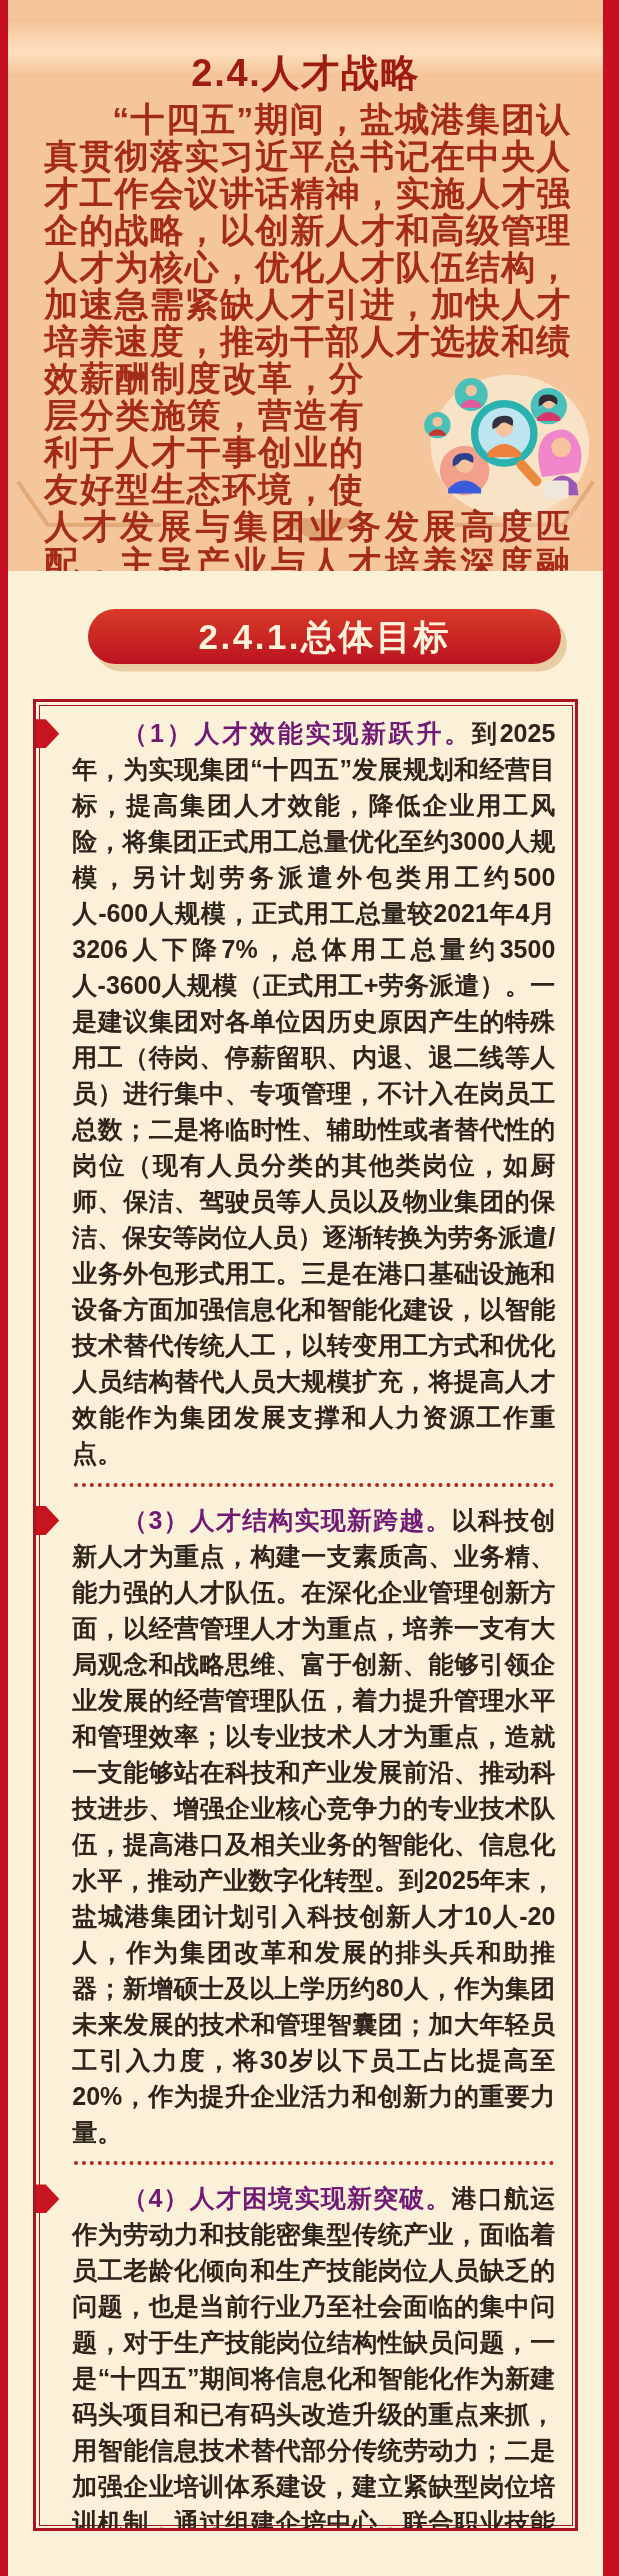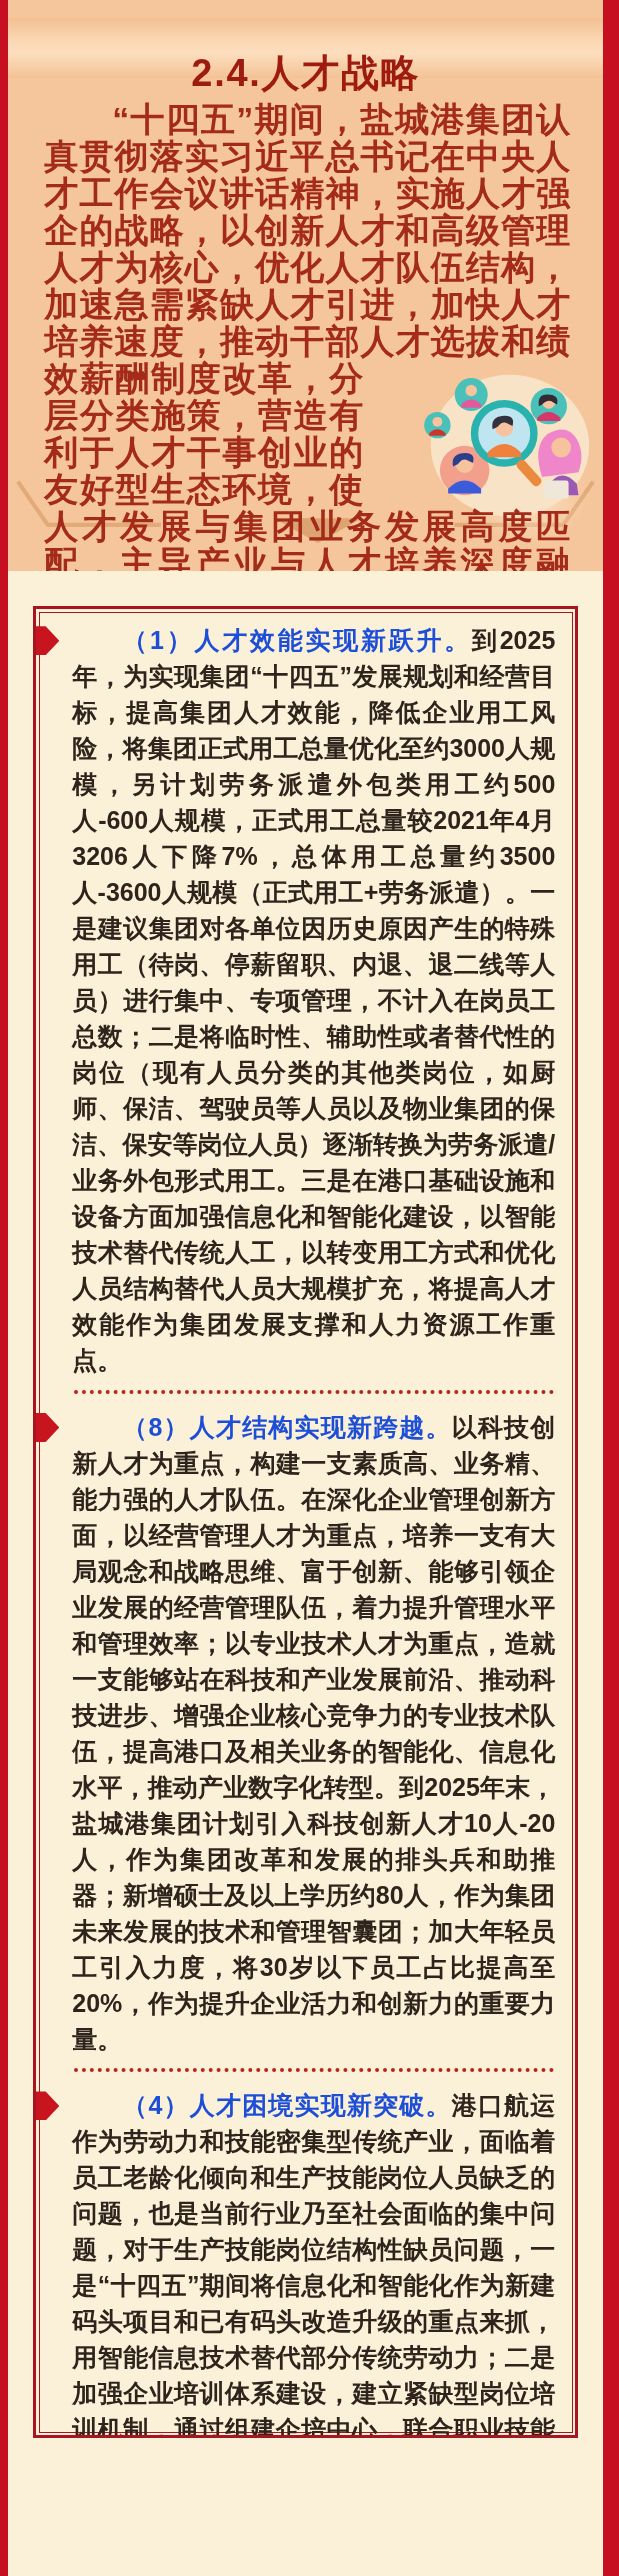--- a/index.html
+++ b/index.html
@@ -61,21 +61,21 @@
     border:3.3px solid #a8141f;box-sizing:border-box;
     padding:13.2px 20px 0 36px;overflow:hidden;
   }
   .goal-box::before{ 
     content:"";position:absolute;inset:2.5px;border:1.7px solid #a8141f;pointer-events:none;
   }
   .para{
     position:relative;margin:0;font-size:25px;line-height:36px;font-weight:bold;
     color:#2f241c;text-align:justify;text-indent:2em;
   }
-  .para .lead{color:#1d4ed8;}
+  .para .lead{color:#701a75;}
   .marker{
     position:absolute;left:-44px;top:4.1px;width:31px;height:29px;background:#c8141f;
     -webkit-clip-path:polygon(0 0,56% 0,100% 50%,56% 100%,0 100%);
     clip-path:polygon(0 0,56% 0,100% 50%,56% 100%,0 100%);
   }
   .dotted-sep{
     border:0;border-top:4.1px dotted #b5261f;height:0;
     margin:11.6px 1.7px 15px 1.7px;
   }
 </style>
@@ -129,33 +129,36 @@
 
     <div class="intro-wrap">
       <div class="push-spacer"></div>
       <div class="side-spacer"></div>
       <p>“十四五”期间，盐城港集团认真贯彻落实习近平总书记在中央人才工作会议讲话精神，实施人才强企的战略，以创新人才和高级管理人才为核心，优化人才队伍结构，加速急需紧缺人才引进，加快人才培养速度，推动干部人才选拔和绩效薪酬制度改革，分层分类施策，营造有利于人才干事创业的友好型生态环境，使人才发展与集团业务发展高度匹配，主导产业与人才培养深度融合，形成人才促发展、发展兴人才的良好局面。“十四五”期间盐城港集团人才总体目标规划如下：</p>
     </div>
   </section>
 
   <section class="sec-main">
 
+    <div class="pill">
+      <span class="pill-label">2.4.1.总体目标</span>
+    </div>
 
     <div class="goal-box">
 
       <p class="para">
         <span class="marker"></span>
         <span class="lead">（1）人才效能实现新跃升。</span><span>到2025年，为实现集团“十四五”发展规划和经营目标，提高集团人才效能，降低企业用工风险，将集团正式用工总量优化至约3000人规模，另计划劳务派遣外包类用工约500人-600人规模，正式用工总量较2021年4月3206人下降7%，总体用工总量约3500人-3600人规模（正式用工+劳务派遣）。一是建议集团对各单位因历史原因产生的特殊用工（待岗、停薪留职、内退、退二线等人员）进行集中、专项管理，不计入在岗员工总数；二是将临时性、辅助性或者替代性的岗位（现有人员分类的其他类岗位，如厨师、保洁、驾驶员等人员以及物业集团的保洁、保安等岗位人员）逐渐转换为劳务派遣/业务外包形式用工。三是在港口基础设施和设备方面加强信息化和智能化建设，以智能技术替代传统人工，以转变用工方式和优化人员结构替代人员大规模扩充，将提高人才效能作为集团发展支撑和人力资源工作重点。</span>
       </p>
 
       <hr class="dotted-sep">
 
       <p class="para">
         <span class="marker"></span>
-        <span class="lead">（8）人才结构实现新跨越。</span><span>以科技创新人才为重点，构建一支素质高、业务精、能力强的人才队伍。在深化企业管理创新方面，以经营管理人才为重点，培养一支有大局观念和战略思维、富于创新、能够引领企业发展的经营管理队伍，着力提升管理水平和管理效率；以专业技术人才为重点，造就一支能够站在科技和产业发展前沿、推动科技进步、增强企业核心竞争力的专业技术队伍，提高港口及相关业务的智能化、信息化水平，推动产业数字化转型。到2025年末，盐城港集团计划引入科技创新人才10人-20人，作为集团改革和发展的排头兵和助推器；新增硕士及以上学历约80人，作为集团未来发展的技术和管理智囊团；加大年轻员工引入力度，将30岁以下员工占比提高至20%，作为提升企业活力和创新力的重要力量。</span>
+        <span class="lead">（3）人才结构实现新跨越。</span><span>以科技创新人才为重点，构建一支素质高、业务精、能力强的人才队伍。在深化企业管理创新方面，以经营管理人才为重点，培养一支有大局观念和战略思维、富于创新、能够引领企业发展的经营管理队伍，着力提升管理水平和管理效率；以专业技术人才为重点，造就一支能够站在科技和产业发展前沿、推动科技进步、增强企业核心竞争力的专业技术队伍，提高港口及相关业务的智能化、信息化水平，推动产业数字化转型。到2025年末，盐城港集团计划引入科技创新人才10人-20人，作为集团改革和发展的排头兵和助推器；新增硕士及以上学历约80人，作为集团未来发展的技术和管理智囊团；加大年轻员工引入力度，将30岁以下员工占比提高至20%，作为提升企业活力和创新力的重要力量。</span>
       </p>
 
       <hr class="dotted-sep">
 
       <p class="para">
         <span class="marker"></span>
         <span class="lead">（4）人才困境实现新突破。</span><span>港口航运作为劳动力和技能密集型传统产业，面临着员工老龄化倾向和生产技能岗位人员缺乏的问题，也是当前行业乃至社会面临的集中问题，对于生产技能岗位结构性缺员问题，一是“十四五”期间将信息化和智能化作为新建码头项目和已有码头改造升级的重点来抓，用智能信息技术替代部分传统劳动力；二是加强企业培训体系建设，建立紧缺型岗位培训机制，通过组建企培中心，联合职业技能院校定向培养等方式，改善紧缺型岗位人才供给，提高专业技术人员和高等级技能人员在生产人员中的占比；三是多渠道挖掘、精准定位紧缺型岗位引入渠道，合理引进紧缺型岗位人员，到2025年，结构性缺员问题得到有效改善。</span>
       </p>
 
     </div>

